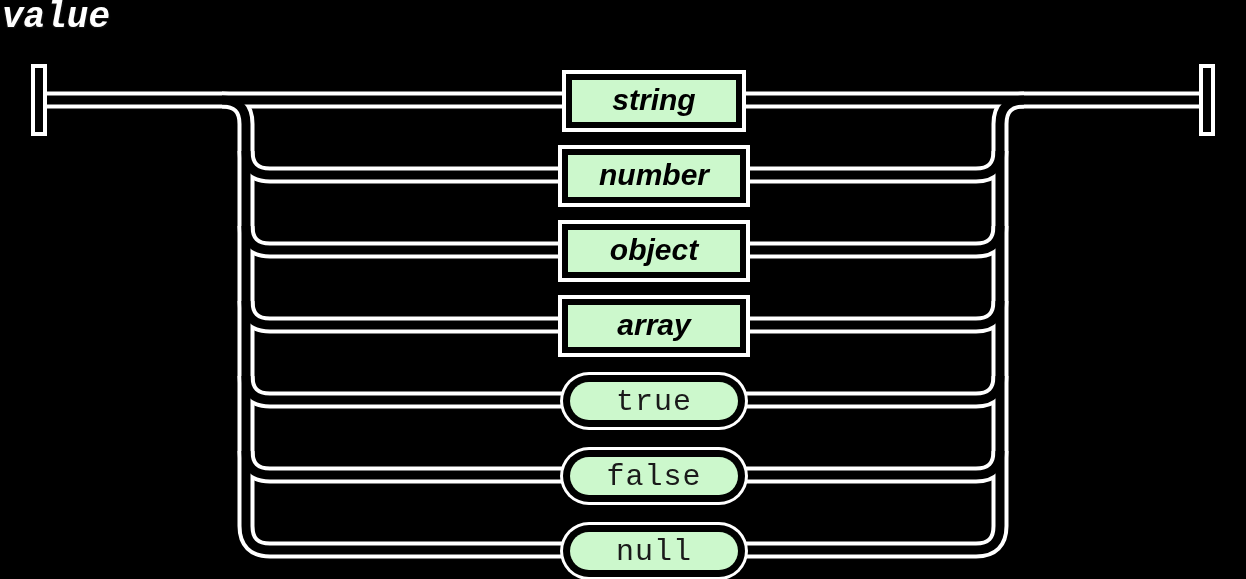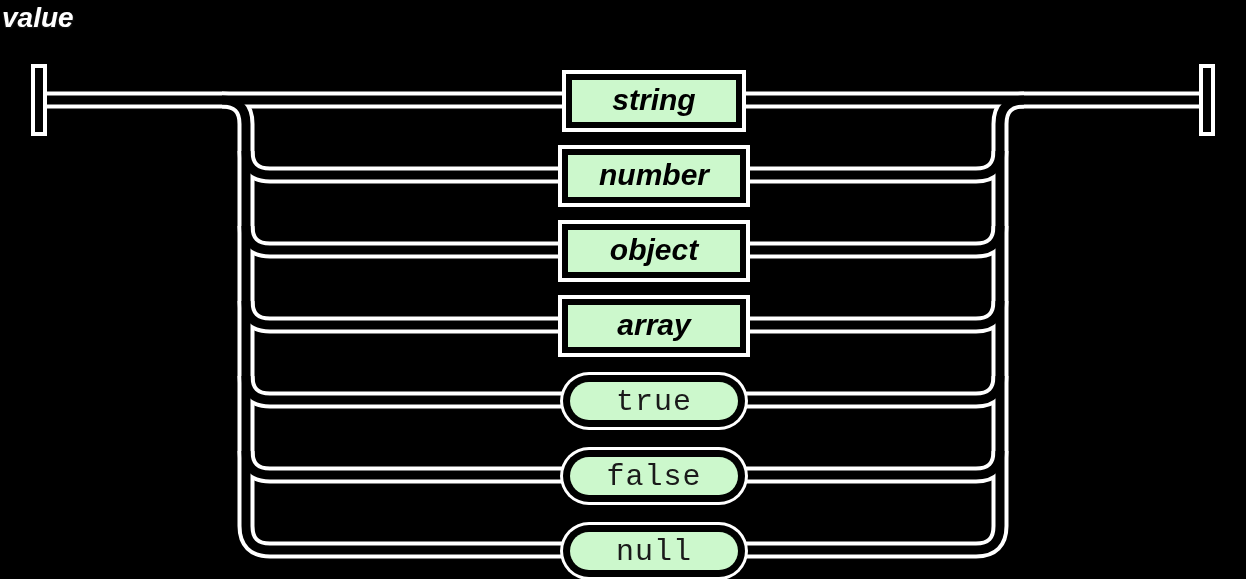--- a/index.html
+++ b/index.html
@@ -14,24 +14,24 @@
     position: relative;
     width: 1246px;
     height: 579px;
     background: #000000;
     overflow: hidden;
   }
   #rr-title {
     position: absolute;
     left: 2px;
     top: 2px;
-    font-family: Liberation Sans, sans-serif;
+    font-family: Liberation Mono, monospace;
     font-weight: bold;
     font-style: italic;
-    font-size: 28px;
+    font-size: 36px;
     line-height: 32px;
     color: #ffffff;
     text-shadow:
        1px  1px 0 #111111,
       -1px  1px 0 #111111,
        2px  2px 0 #050505;
     letter-spacing: 0px;
     white-space: nowrap;
     user-select: none;
   }

